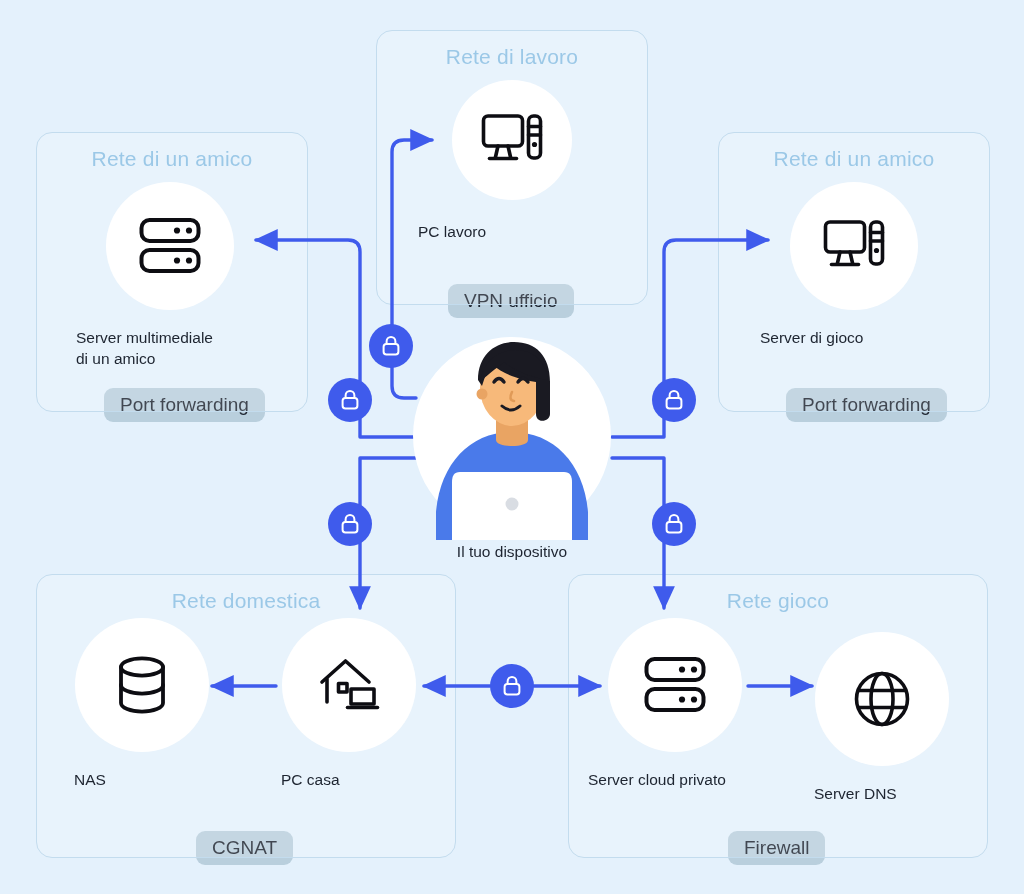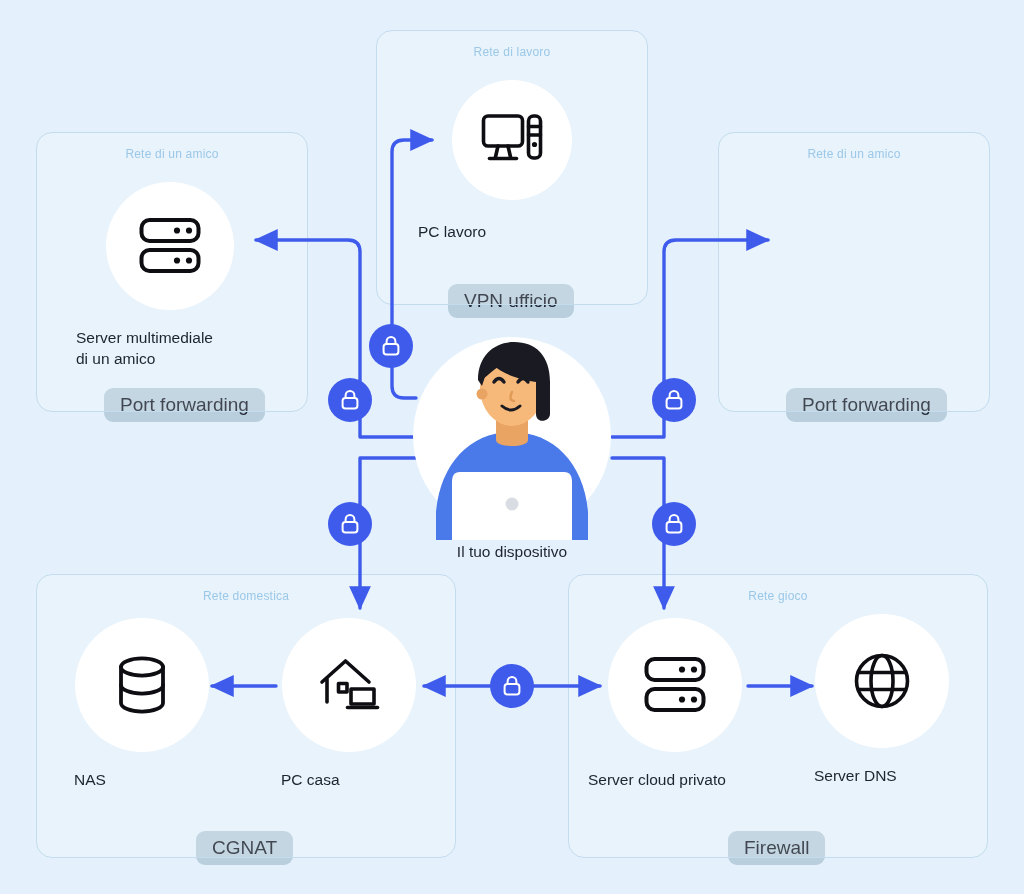--- a/index.html
+++ b/index.html
@@ -16,21 +16,21 @@
   .panel {
     position: absolute;
     border: 1.6px solid #c3dcee;
     border-radius: 16px;
     background: rgba(255,255,255,0.16);
   }
   .panel-title {
     position: absolute;
     width: 100%;
     text-align: center;
-    font-size: 12px;
+    font-size: 21px;
     color: #9bc8e7;
     letter-spacing: .2px;
   }
 
   
   .node { position: absolute; text-align: left; }
   .node-disc {
     border-radius: 50%;
     background: #ffffff;
     display: flex;
@@ -163,20 +163,35 @@
           <circle cx="38" cy="13.5" r="3.1" fill="#0d0d12"></circle>
           <circle cx="50" cy="13.5" r="3.1" fill="#0d0d12"></circle>
           <circle cx="38" cy="43.5" r="3.1" fill="#0d0d12"></circle>
           <circle cx="50" cy="43.5" r="3.1" fill="#0d0d12"></circle>
         </svg>
       </div>
       <div class="node-label" style="margin-top:18px;">Server multimediale
 di un amico</div>
     </div>
 
+    <div class="node" style="left:760px; top:182px; width:188px;">
+      <div class="node-disc" style="width:128px;height:128px;">
+        <svg width="62" height="54" viewBox="0 0 62 54">
+          <g fill="none" stroke="#0d0d12" stroke-width="3.6" stroke-linejoin="round" stroke-linecap="round">
+            <rect x="2.5" y="3" width="39" height="30" rx="4.5"></rect>
+            <path d="M17 33 L14.5 44 M27 33 L29.5 44"></path>
+            <path d="M8.5 45.5 L35.5 45.5"></path>
+            <rect x="47.5" y="3" width="12" height="42" rx="5"></rect>
+            <path d="M47.5 13.5 L59.5 13.5 M47.5 22 L59.5 22"></path>
+          </g>
+          <circle cx="53.5" cy="31.5" r="2.6" fill="#0d0d12"></circle>
+        </svg>
+      </div>
+      <div class="node-label" style="margin-top:18px;">Server di gioco</div>
+    </div>
 
     <div class="node" style="left:281px; top:618px; width:136px;">
       <div class="node-disc" style="width:134px;height:134px;">
         <svg width="62" height="58" viewBox="0 0 62 58">
           <g fill="none" stroke="#0d0d12" stroke-width="3.6" stroke-linejoin="round" stroke-linecap="round">
             <path d="M4 26 L27.5 5 L51 26"></path>
             <path d="M9 23 L9 46"></path>
             <path d="M20.5 27.5 L29 27.5 L29 36 L20.5 36 Z"></path>
             <path d="M33 33 L56 33 L56 48 L33 48 Z"></path>
             <path d="M29.5 51.5 L59.5 51.5"></path>
@@ -208,21 +223,21 @@
           </g>
           <circle cx="38" cy="13.5" r="3.1" fill="#0d0d12"></circle>
           <circle cx="50" cy="13.5" r="3.1" fill="#0d0d12"></circle>
           <circle cx="38" cy="43.5" r="3.1" fill="#0d0d12"></circle>
           <circle cx="50" cy="43.5" r="3.1" fill="#0d0d12"></circle>
         </svg>
       </div>
       <div class="node-label" style="margin-top:18px;">Server cloud privato</div>
     </div>
 
-    <div class="node" style="left:814px; top:614px; width:136px;">
+    <div class="node" style="left:814px; top:632px; width:136px;">
       <div class="node-disc" style="width:134px;height:134px;">
         <svg width="58" height="58" viewBox="0 0 58 58">
           <g fill="none" stroke="#0d0d12" stroke-width="3.6">
             <circle cx="29" cy="29" r="25.5"></circle>
             <ellipse cx="29" cy="29" rx="11" ry="25.5"></ellipse>
             <path d="M5.2 20.5 L52.8 20.5 M5.2 37.5 L52.8 37.5"></path>
           </g>
         </svg>
       </div>
       <div class="node-label" style="margin-top:18px;">Server DNS</div>

